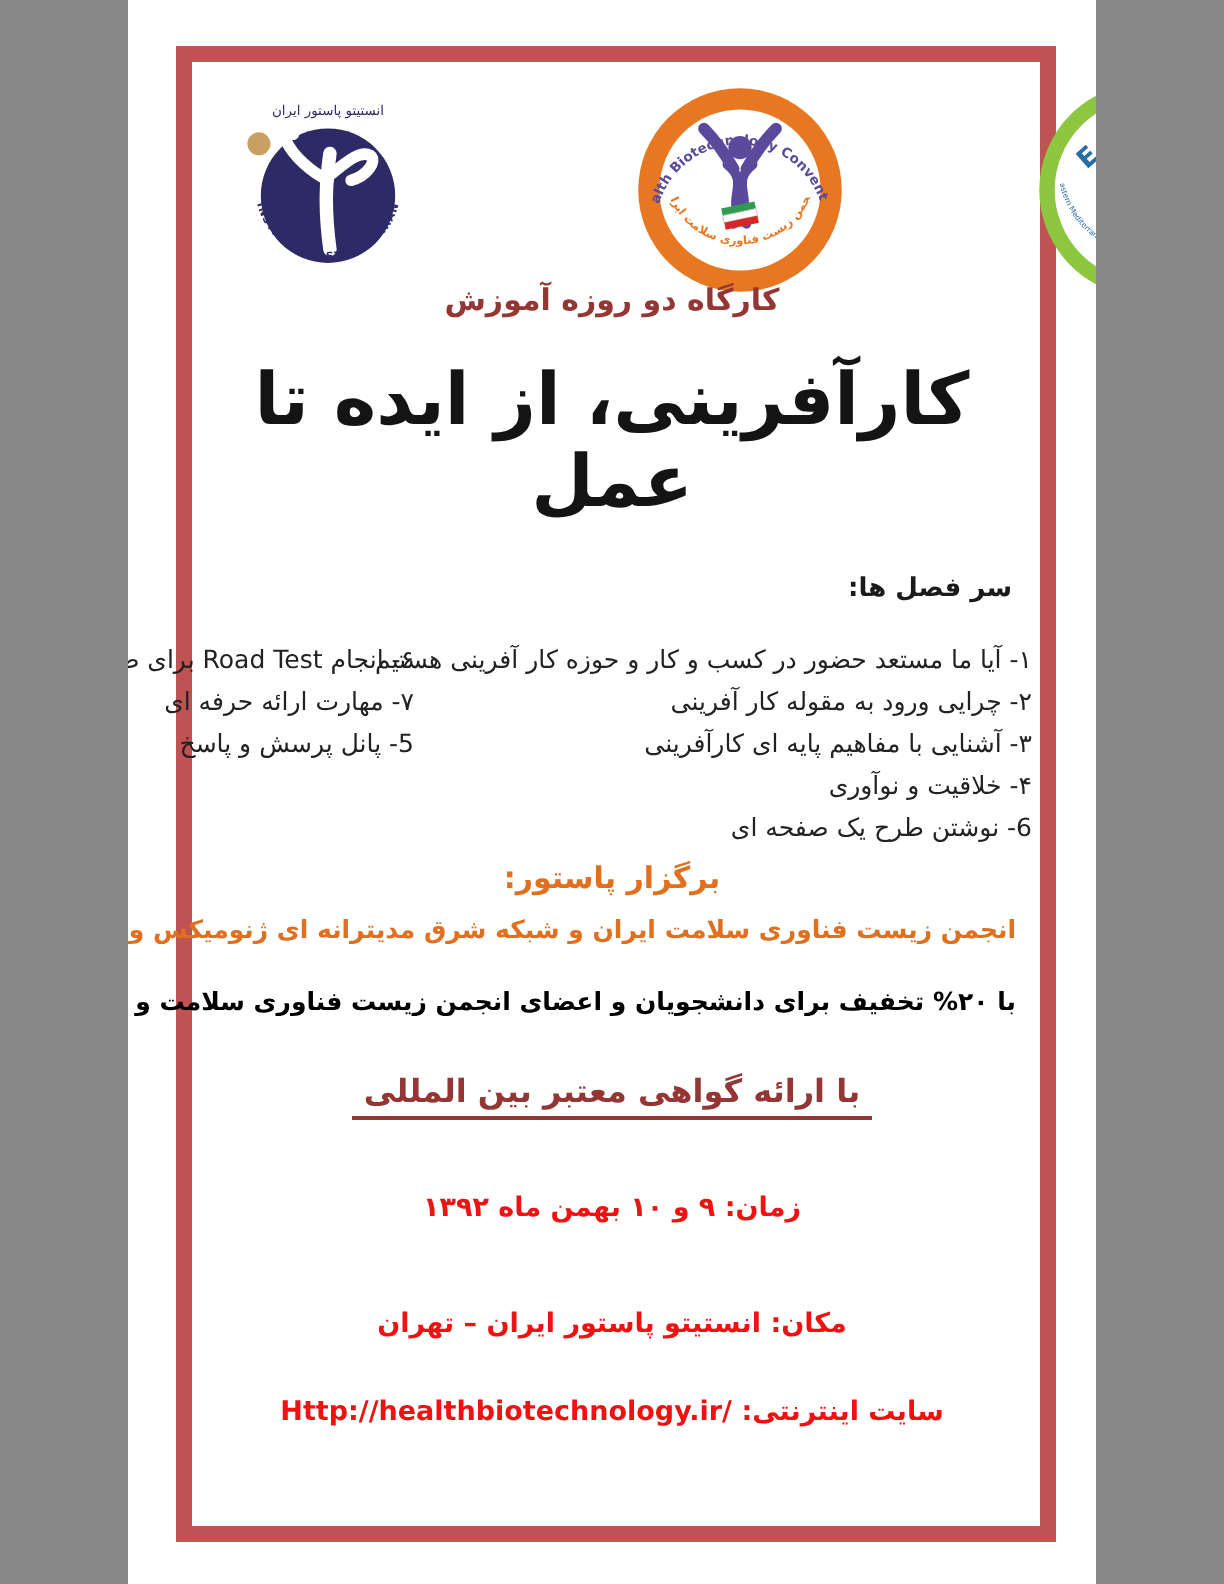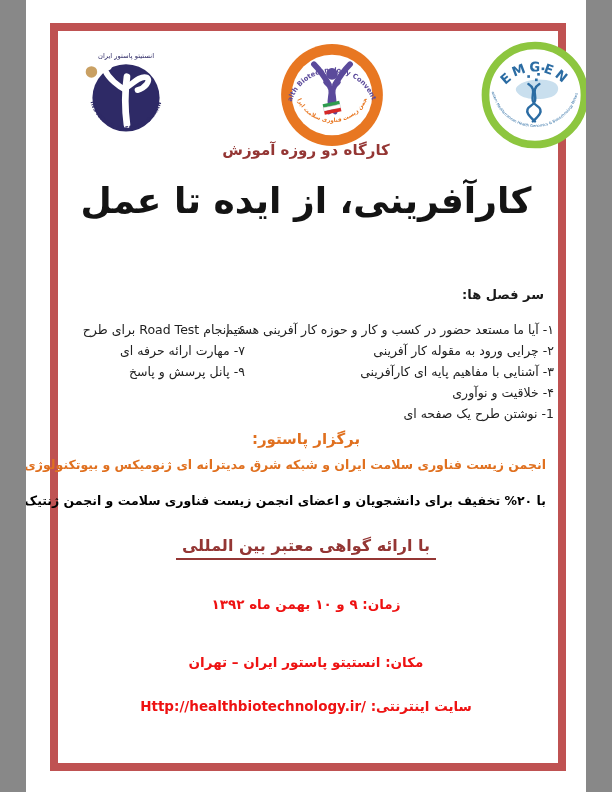--- a/index.html
+++ b/index.html
@@ -1,17 +1,17 @@
 <!DOCTYPE html>
 <html lang="fa"><head>
 <meta charset="utf-8">
 <style>
   html,body{margin:0;padding:0;background:#888;}
   .page{
-    position:relative;width:560px;height:792px;margin:0 auto;
+    position:relative;width:484px;height:792px;margin:0 auto;
     background:#ffffff;overflow:hidden;
     font-family:"DejaVu Sans",sans-serif;
   }
   .frame{
     position:absolute;left:24px;top:23px;right:20px;bottom:21px;
     border:8px solid #bf5252;pointer-events:none;
   }
   .abs{position:absolute;}
   .center{left:40px;right:40px;text-align:center;}
   .rtl{direction:rtl;unicode-bidi:plaintext;}
@@ -130,27 +130,27 @@
   <div class="abs center subtitle rtl">کارگاه دو روزه آموزش</div>
   <div class="abs center main-title rtl">کارآفرینی، از ایده تا عمل</div>
 
   <div class="abs topics-heading">سر فصل ها:</div>
 
   <div class="abs topic-col topic-col-right">
     <div>۱- آیا ما مستعد حضور در کسب و کار و حوزه کار آفرینی هستیم</div>
     <div>۲- چرایی ورود به مقوله کار آفرینی</div>
     <div>۳- آشنایی با مفاهیم پایه ای کارآفرینی</div>
     <div>۴- خلاقیت و نوآوری</div>
-    <div>1- نوشتن طرح یک صفحه ای</div>
+    <div>6- نوشتن طرح یک صفحه ای</div>
   </div>
 
   <div class="abs topic-col topic-col-left">
     <div>۶- انجام Road Test برای طرح</div>
     <div>۷- مهارت ارائه حرفه ای</div>
-    <div>۹- پانل پرسش و پاسخ</div>
+    <div>5- پانل پرسش و پاسخ</div>
   </div>
 
   <div class="abs center org-heading rtl">برگزار پاستور:</div>
   <div class="abs center org-line rtl">انجمن زیست فناوری سلامت ایران و شبکه شرق مدیترانه ای ژنومیکس و بیوتکنولوژی سلامت (EMGEN)</div>
   <div class="abs center discount rtl">با ۲۰% تخفیف برای دانشجویان و اعضای انجمن زیست فناوری سلامت و انجمن ژنتیک ایران</div>
 
   <div class="abs center certificate-wrap">
     <span class="certificate">با ارائه گواهی معتبر بین المللی</span>
   </div>
 

